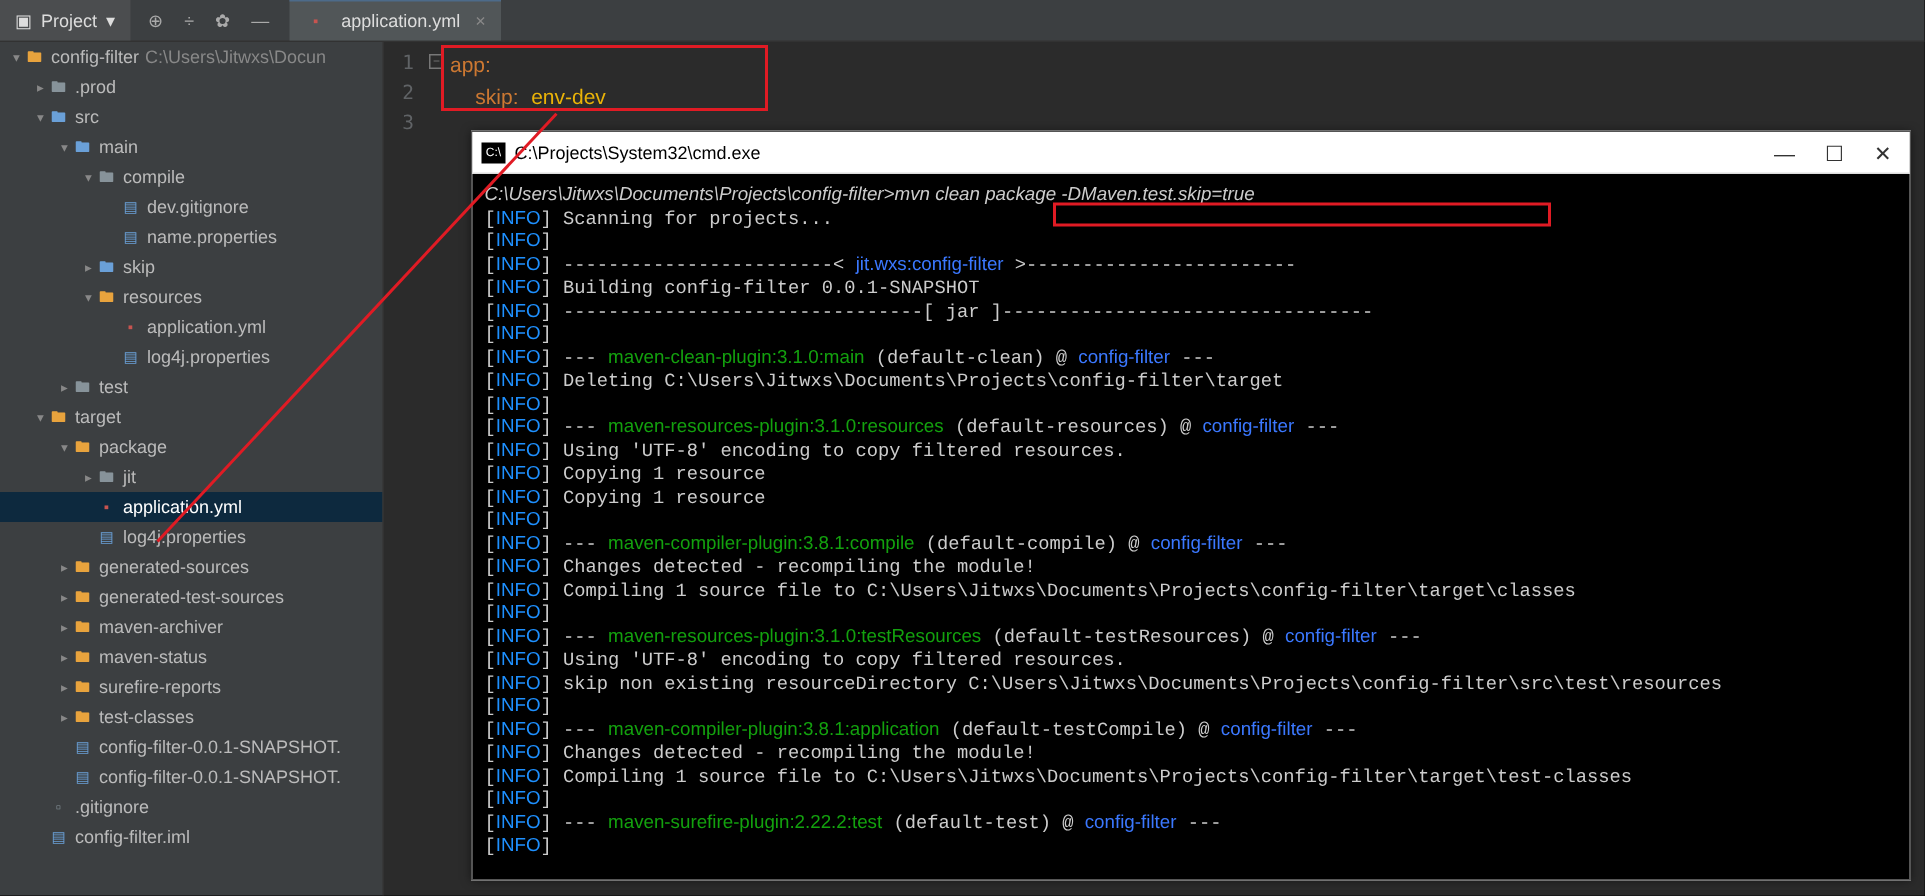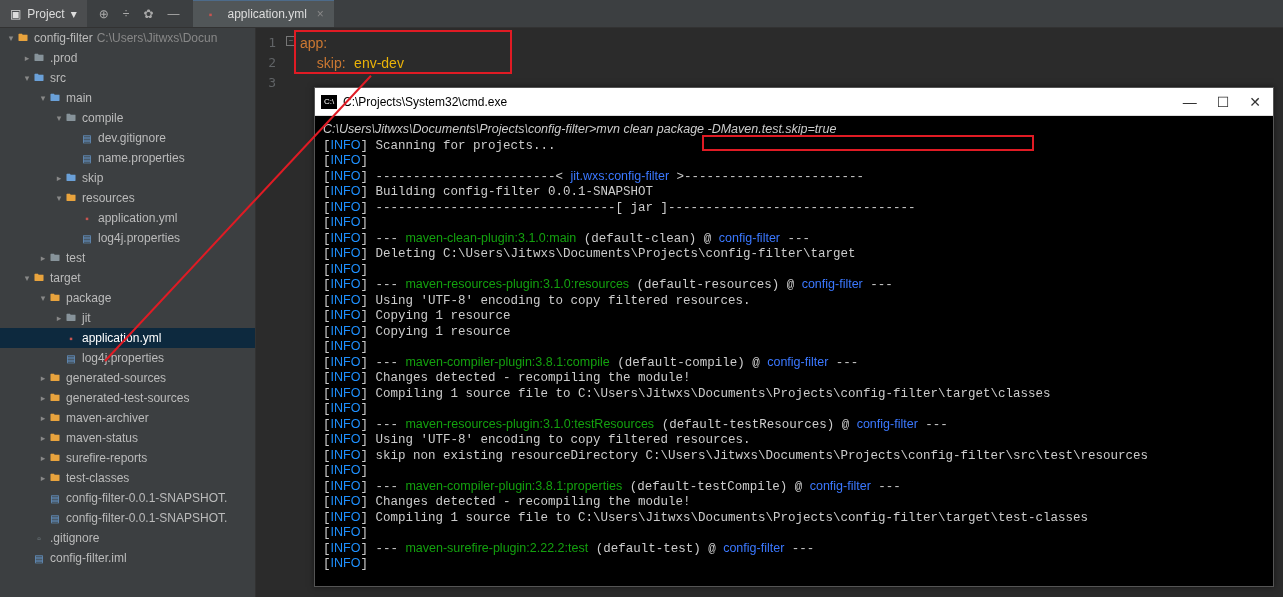--- a/index.html
+++ b/index.html
@@ -244,21 +244,21 @@
 [<span class="t-info">INFO</span>] Copying 1 resource
 [<span class="t-info">INFO</span>]
 [<span class="t-info">INFO</span>] --- <span class="t-cyan">maven-compiler-plugin:3.8.1:compile</span> (default-compile) @ <span class="t-blue">config-filter</span> ---
 [<span class="t-info">INFO</span>] Changes detected - recompiling the module!
 [<span class="t-info">INFO</span>] Compiling 1 source file to C:\Users\Jitwxs\Documents\Projects\config-filter\target\classes
 [<span class="t-info">INFO</span>]
 [<span class="t-info">INFO</span>] --- <span class="t-cyan">maven-resources-plugin:3.1.0:testResources</span> (default-testResources) @ <span class="t-blue">config-filter</span> ---
 [<span class="t-info">INFO</span>] Using 'UTF-8' encoding to copy filtered resources.
 [<span class="t-info">INFO</span>] skip non existing resourceDirectory C:\Users\Jitwxs\Documents\Projects\config-filter\src\test\resources
 [<span class="t-info">INFO</span>]
-[<span class="t-info">INFO</span>] --- <span class="t-cyan">maven-compiler-plugin:3.8.1:properties</span> (default-testCompile) @ <span class="t-blue">config-filter</span> ---
+[<span class="t-info">INFO</span>] --- <span class="t-cyan">maven-compiler-plugin:3.8.1:application</span> (default-testCompile) @ <span class="t-blue">config-filter</span> ---
 [<span class="t-info">INFO</span>] Changes detected - recompiling the module!
 [<span class="t-info">INFO</span>] Compiling 1 source file to C:\Users\Jitwxs\Documents\Projects\config-filter\target\test-classes
 [<span class="t-info">INFO</span>]
 [<span class="t-info">INFO</span>] --- <span class="t-cyan">maven-surefire-plugin:2.22.2:test</span> (default-test) @ <span class="t-blue">config-filter</span> ---
 [<span class="t-info">INFO</span>]</div>
 </div>
 
 <div class="redbox2" style="left:702px; top:135px; width:332px; height:16px;"></div>
 <div class="redline" style="left:105px; top:360px; width:390px; transform:rotate(-47deg);"></div>
 

